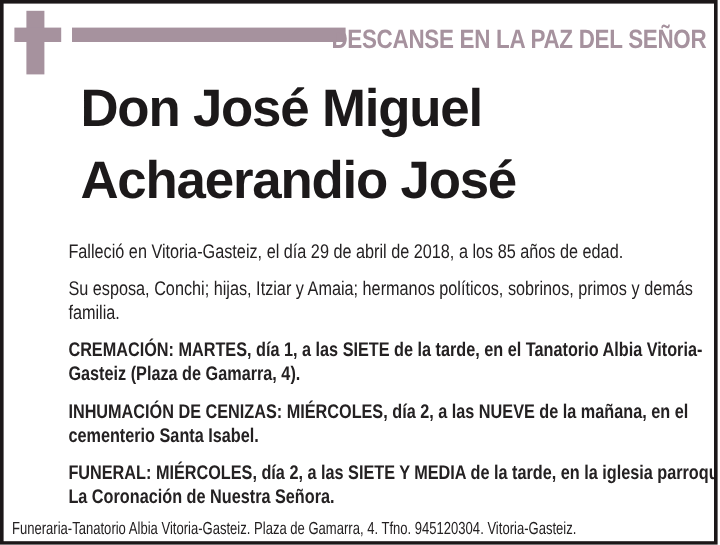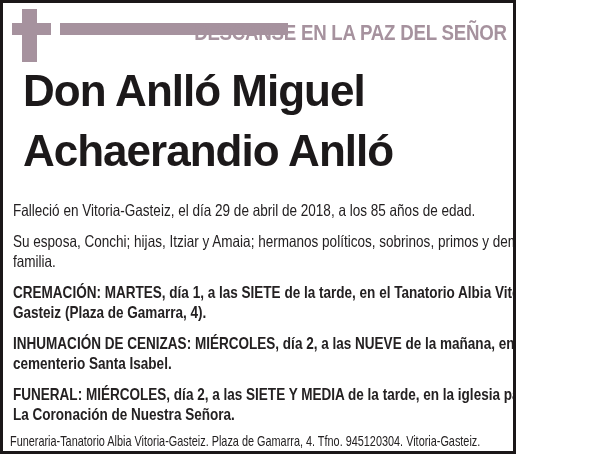--- a/index.html
+++ b/index.html
@@ -2,28 +2,29 @@
 <html style="--accent: #a6929e;"><head>
 <meta charset="utf-8">
 <style>
   html, body {
     margin: 0;
     padding: 0;
     background: #ffffff;
   }
   .page {
     position: relative;
-    width: 516px;
+    width: 598px;
     height: 454px;
     box-sizing: border-box;
     border: 3px solid #1b1718;
     background: #ffffff;
     font-family: "Liberation Sans", sans-serif;
     color: #211e1f;
     overflow: hidden;
+    padding-left: 44px;
   }
   
   .cross-v {
     position: absolute;
     left: 19px; top: 6px;
     width: 15px; height: 53px;
     background: var(--accent, #a6929e);
   }
   .cross-h {
     position: absolute;
@@ -88,21 +89,21 @@
 
   <div>
     <span>
       <span class="cross-v"></span>
       <span class="cross-h"></span>
     </span>
     <span class="header-bar"></span>
     <span class="motto">DESCANSE EN LA PAZ DEL SEÑOR</span>
   </div>
 
-  <h1 class="name">Don Anlló Miguel Achaerandio Anlló</h1>
+  <h1 class="name">Don José Miguel Achaerandio José</h1>
 
   <p class="body">Falleció en Vitoria-Gasteiz, el día 29 de abril de 2018, a los 85 años de edad.</p>
   <p class="body">Su esposa, Conchi; hijas, Itziar y Amaia; hermanos políticos, sobrinos, primos y demás familia.</p>
   <p class="body bold">CREMACIÓN: MARTES, día 1, a las SIETE de la tarde, en el Tanatorio Albia Vitoria-Gasteiz (Plaza de Gamarra, 4).</p>
   <p class="body bold">INHUMACIÓN DE CENIZAS: MIÉRCOLES, día 2, a las NUEVE de la mañana, en el cementerio Santa Isabel.</p>
   <p class="body bold">FUNERAL: MIÉRCOLES, día 2, a las SIETE Y MEDIA de la tarde, en la iglesia parroquial La Coronación de Nuestra Señora.</p>
 
   <div class="footer">Funeraria-Tanatorio Albia Vitoria-Gasteiz. Plaza de Gamarra, 4. Tfno. 945120304. Vitoria-Gasteiz.</div>
 
 </div>

